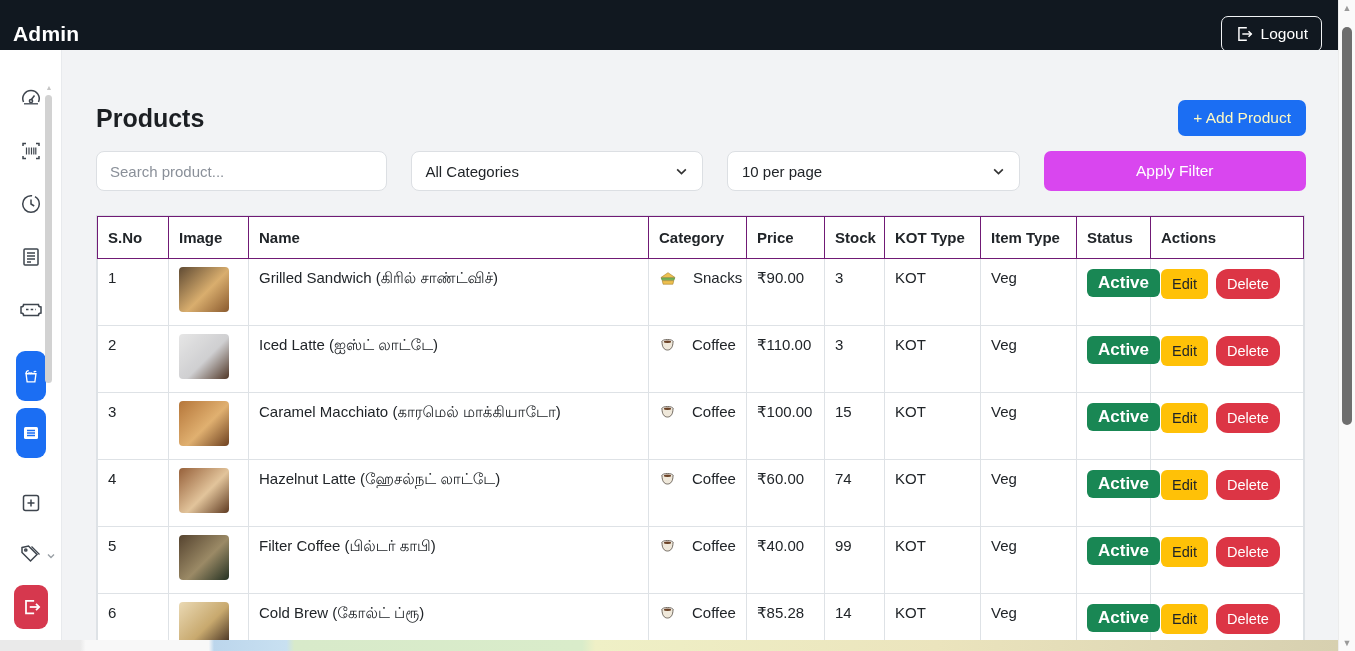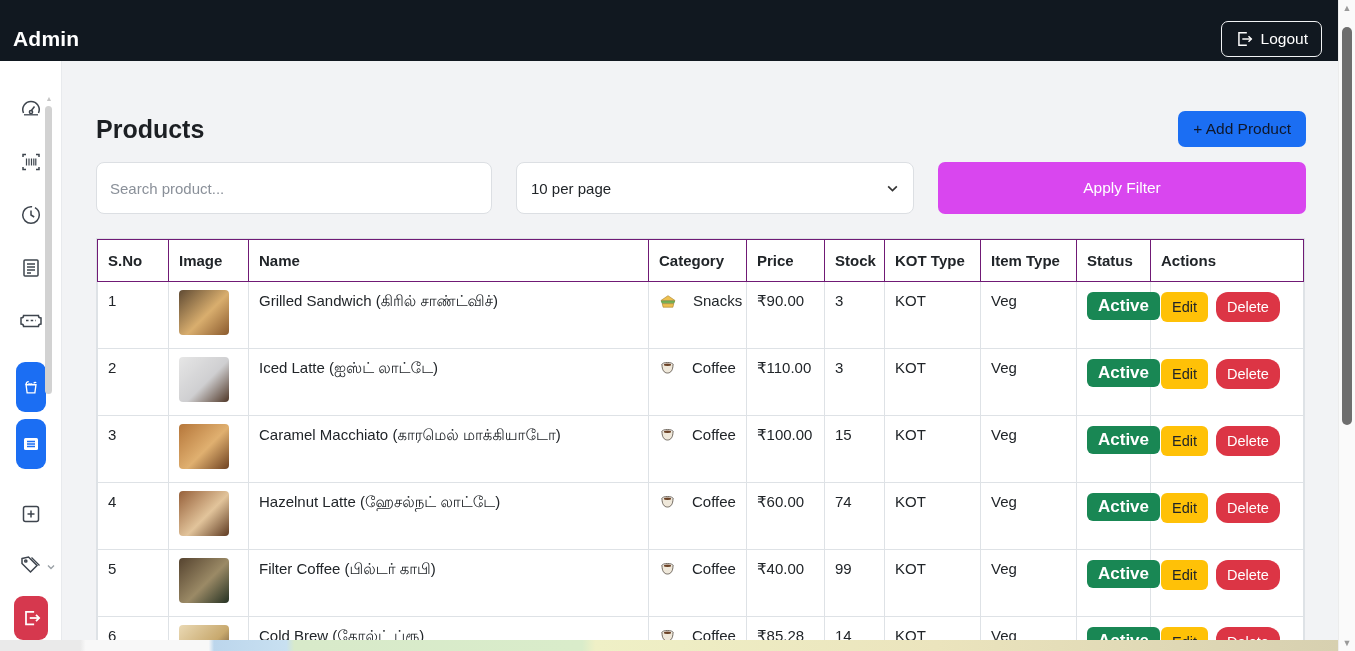--- a/index.html
+++ b/index.html
@@ -3,21 +3,21 @@
 <meta charset="utf-8">
 <style>
   * { box-sizing: border-box; margin: 0; padding: 0; }
   html,body { width:1355px; height:651px; overflow:hidden; }
   body { font-family: "Liberation Sans", "DejaVu Sans", sans-serif; background:#f2f3f5; }
 
   .app { display:flex; width:1355px; height:651px; }
   .main-col { width:1338px; height:651px; display:flex; flex-direction:column; position:relative; }
 
   
-  .navbar { height:61px; background:#111820; display:flex; align-items:center;
+  .navbar { height:50px; background:#111820; display:flex; align-items:center;
             justify-content:space-between; padding:17px 16px 0 13px; flex:0 0 auto; }
   .brand { color:#fff; font-size:21px; font-weight:700; letter-spacing:.2px; }
   .logout-btn { display:flex; align-items:center; gap:8px; background:transparent;
             border:1px solid #f1f3f5; color:#fff; font-size:15.5px; padding:8px 13px;
             border-radius:7px; cursor:pointer; font-family:inherit; }
 
   
   .body-row { flex:1; display:flex; overflow:hidden; }
 
   .sidebar { width:62px; background:#fff; border-right:1px solid #e8eaed; position:relative;
@@ -31,25 +31,25 @@
   .side-item.danger { width:34px; height:44px; background:#d6384e; border-radius:9px; color:#fff; }
   .side-caret { position:absolute; right:-13px; top:8px; color:#9aa0a6; }
   .side-scroll { position:absolute; top:34px; right:8px; width:8px; height:308px; }
   .side-scroll .s-arrow { color:#c5c5c5; font-size:7px; text-align:center; line-height:8px; }
   .side-scroll .s-thumb { width:7px; height:288px; margin-top:3px; background:#d2d2d2; border-radius:4px; }
 
   .content { flex:1; background:#f2f3f5; padding:14px 32px 0 34px; overflow:hidden; height:595px;margin-top:36px; }
 
   .page-header { display:flex; justify-content:space-between; align-items:center; margin-bottom:15px; }
   .page-title { font-size:25px; font-weight:700; color:#1c1f23; }
-  .add-btn { background:#1b6ef3; color:#0f172a; border:none; font-size:15.5px; padding:9px 15px;
+  .add-btn { background:#1b6ef3; color:#fef9c3; border:none; font-size:15.5px; padding:9px 15px;
              border-radius:7px; cursor:pointer; font-family:inherit; }
 
   .filters { display:flex; gap:24px; margin-bottom:24px; }
-  .filters > * { flex:1; height:52px; }
+  .filters > * { flex:1; height:40px; }
   .search-input { border:1px solid #dcdfe3; border-radius:8px; padding:0 13px; font-size:15px;
              color:#212529; background:#fff; font-family:inherit; outline:none; }
   .search-input::placeholder { color:#8a9099; }
   .select { background:#fff; border:1px solid #dcdfe3; border-radius:8px; display:flex;
              align-items:center; justify-content:space-between; padding:0 14px; font-size:15px;
              color:#212529; cursor:pointer; }
   .select .chev { color:#444; display:flex; }
   .apply-btn { background:#d946ef; color:#fff; border:none; border-radius:7px; font-size:15.5px;
              cursor:pointer; font-family:inherit; }
 
@@ -204,20 +204,28 @@
       </aside>
 
       <main class="content">
         <div class="page-header">
           <h1 class="page-title">Products</h1>
           <button class="add-btn">+ Add Product</button>
         </div>
 
         <div class="filters">
           <input class="search-input" placeholder="Search product..." style="">
+          <div class="select">
+            <span>All Categories</span>
+            <span class="chev">
+              <svg width="13" height="13" viewBox="0 0 12 12" fill="none" stroke="#333" stroke-width="1.5">
+                  <path d="M2 4l4 4 4-4"></path>
+                </svg>
+            </span>
+          </div>
           <div class="select">
             <span>10 per page</span>
             <span class="chev">
               <svg width="13" height="13" viewBox="0 0 12 12" fill="none" stroke="#333" stroke-width="1.5">
                   <path d="M2 4l4 4 4-4"></path>
                 </svg>
             </span>
           </div>
           <button class="apply-btn">Apply Filter</button>
         </div>

